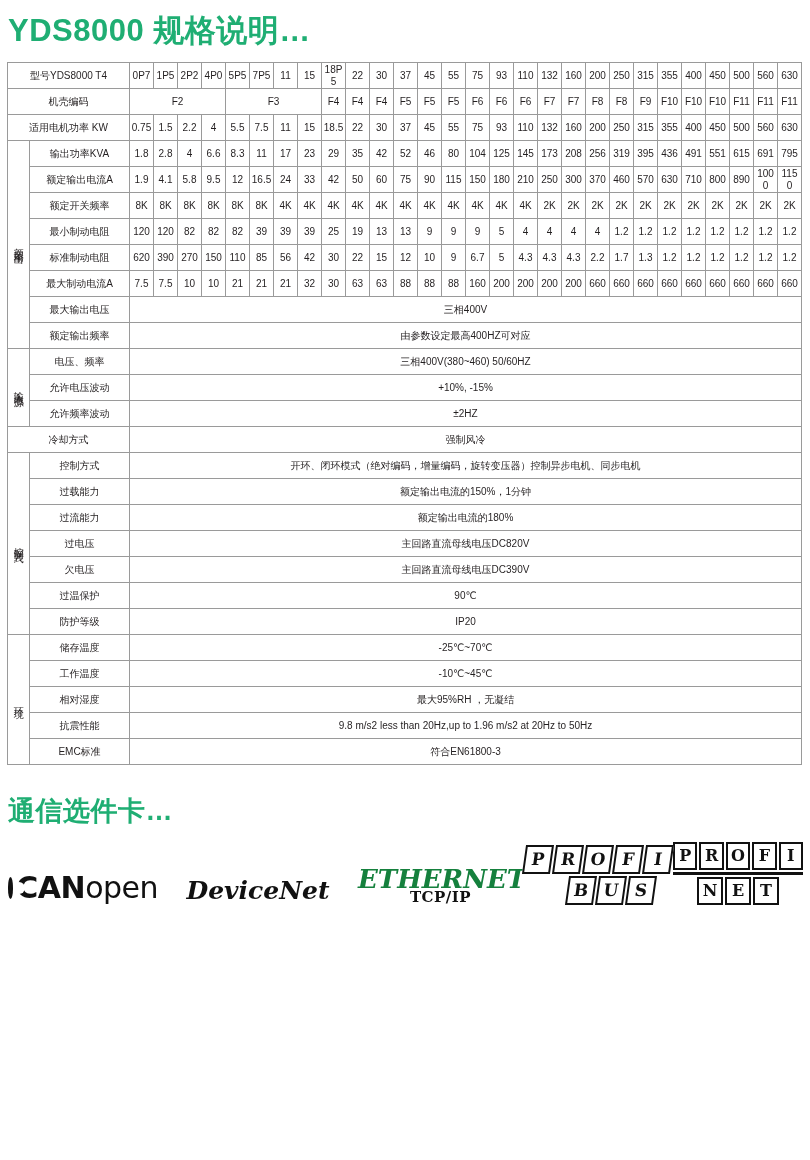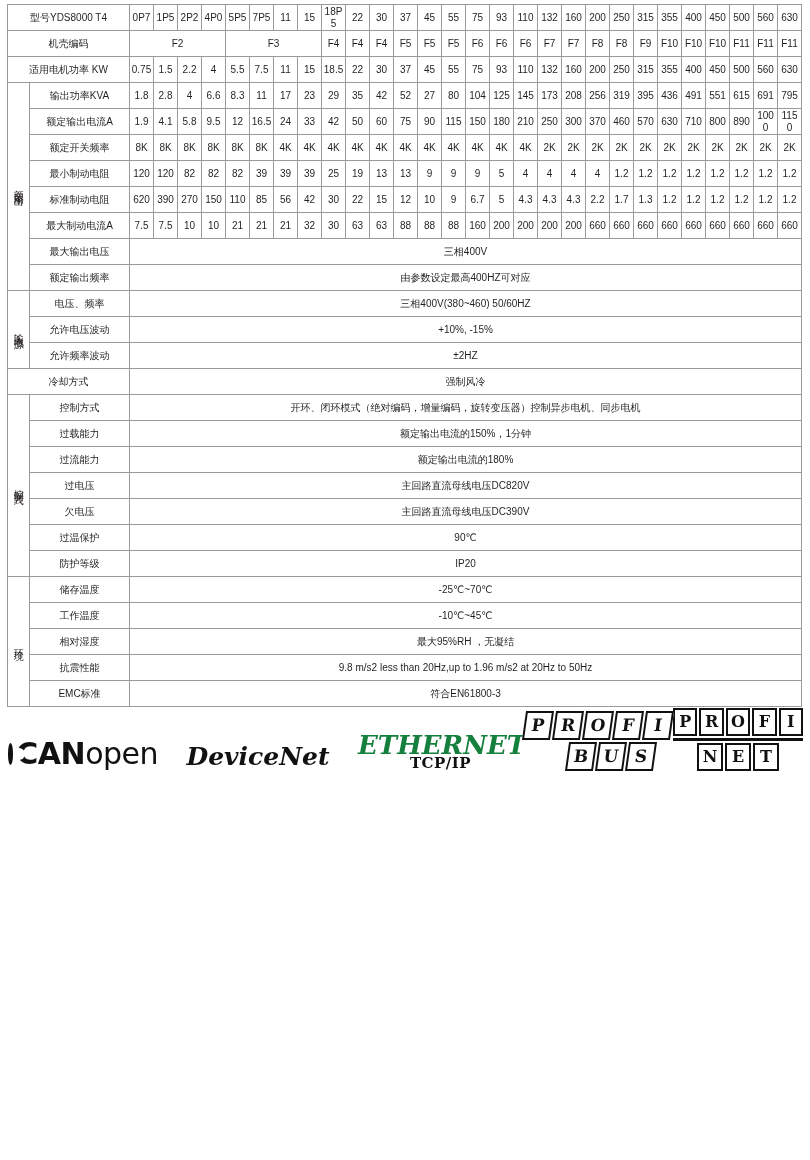--- a/index.html
+++ b/index.html
@@ -176,20 +176,21 @@
     background:#fff;
   }
   .pn-line2{margin-top:2px;}
   .pn-bar{height:3px;background:#111;margin:2px 0 2px 0;}
 </style>
 </head>
 <body>
 
 <div class="page">
 
+  <div class="title">YDS8000  规格说明…</div>
 
   <table class="spec">
     <colgroup>
       <col style="width:22px">
       <col style="width:100px">
       <col span="28" style="width:24px">
     </colgroup>
     <tbody>
 
       <tr class="r-head">
@@ -290,21 +291,21 @@
         <td class="num">4</td>
         <td class="num">6.6</td>
         <td class="num">8.3</td>
         <td class="num">11</td>
         <td class="num">17</td>
         <td class="num">23</td>
         <td class="num">29</td>
         <td class="num">35</td>
         <td class="num">42</td>
         <td class="num">52</td>
-        <td class="num">27</td>
+        <td class="num">46</td>
         <td class="num">80</td>
         <td class="num">104</td>
         <td class="num">125</td>
         <td class="num">145</td>
         <td class="num">173</td>
         <td class="num">208</td>
         <td class="num">256</td>
         <td class="num">319</td>
         <td class="num">395</td>
         <td class="num">436</td>
@@ -550,20 +551,21 @@
         <td class="lab">抗震性能</td>
         <td class="wide" colspan="28">9.8 m/s2 less than 20Hz,up to 1.96 m/s2 at 20Hz to 50Hz</td>
       </tr>
       <tr>
         <td class="lab">EMC标准</td>
         <td class="small" colspan="28">符合EN61800-3</td>
       </tr>
     </tbody>
   </table>
 
+  <div class="title2">通信选件卡…</div>
 
   <div class="logos">
 
     <div class="logo logo-canopen">
       <span class="can-mark"></span>
         <span class="canopen-txt"><span>CAN</span><span class="light">open</span></span>
     </div>
 
     <div class="logo-devicenet">DeviceNet</div>
 

